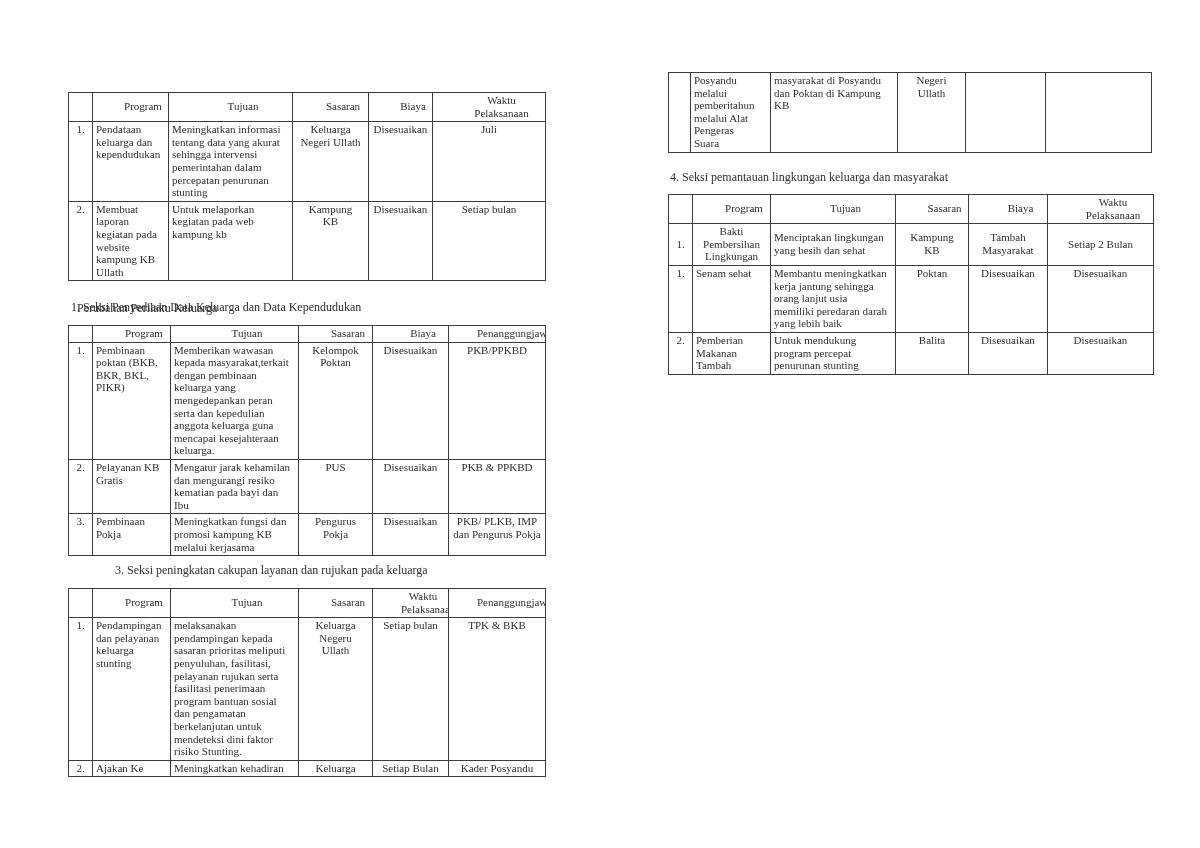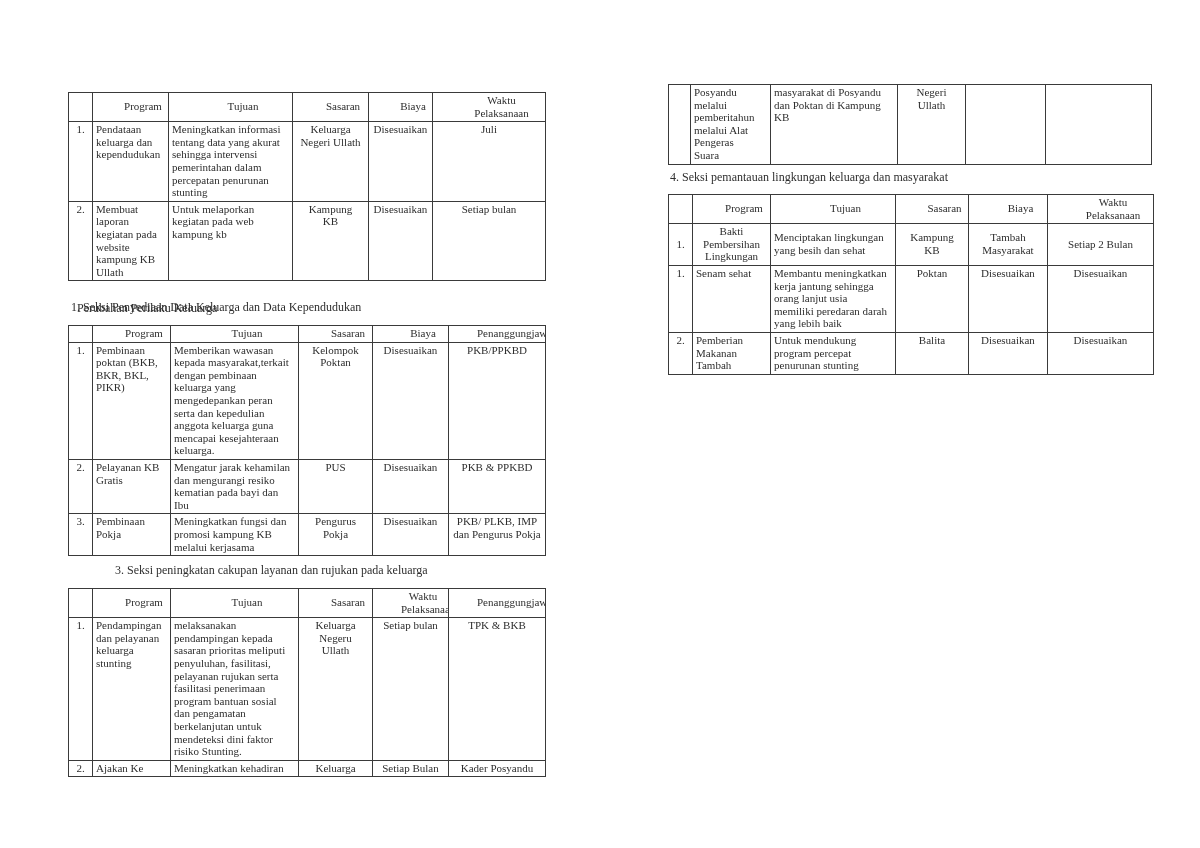--- a/index.html
+++ b/index.html
@@ -237,21 +237,21 @@
             <td>Keluarga</td>
             <td>Setiap Bulan</td>
             <td>Kader Posyandu</td>
           </tr>
         </tbody>
       </table>
   </div>
 
   <div class="abs" style="left:600px; top:0; width:600px; height:848px;">
 
-    <table id="table-continuation" class="doc-table abs" style="left:68px; top:84px; width:483px;">
+    <table id="table-continuation" class="doc-table abs" style="left:68px; top:72px; width:483px;">
         <colgroup>
           <col style="width: 22px;">
           <col style="width: 80px;">
           <col style="width: 127px;">
           <col style="width: 68px;">
           <col style="width: 80px;">
           <col style="width: 106px;">
         </colgroup>
         <tbody>
           <tr>

